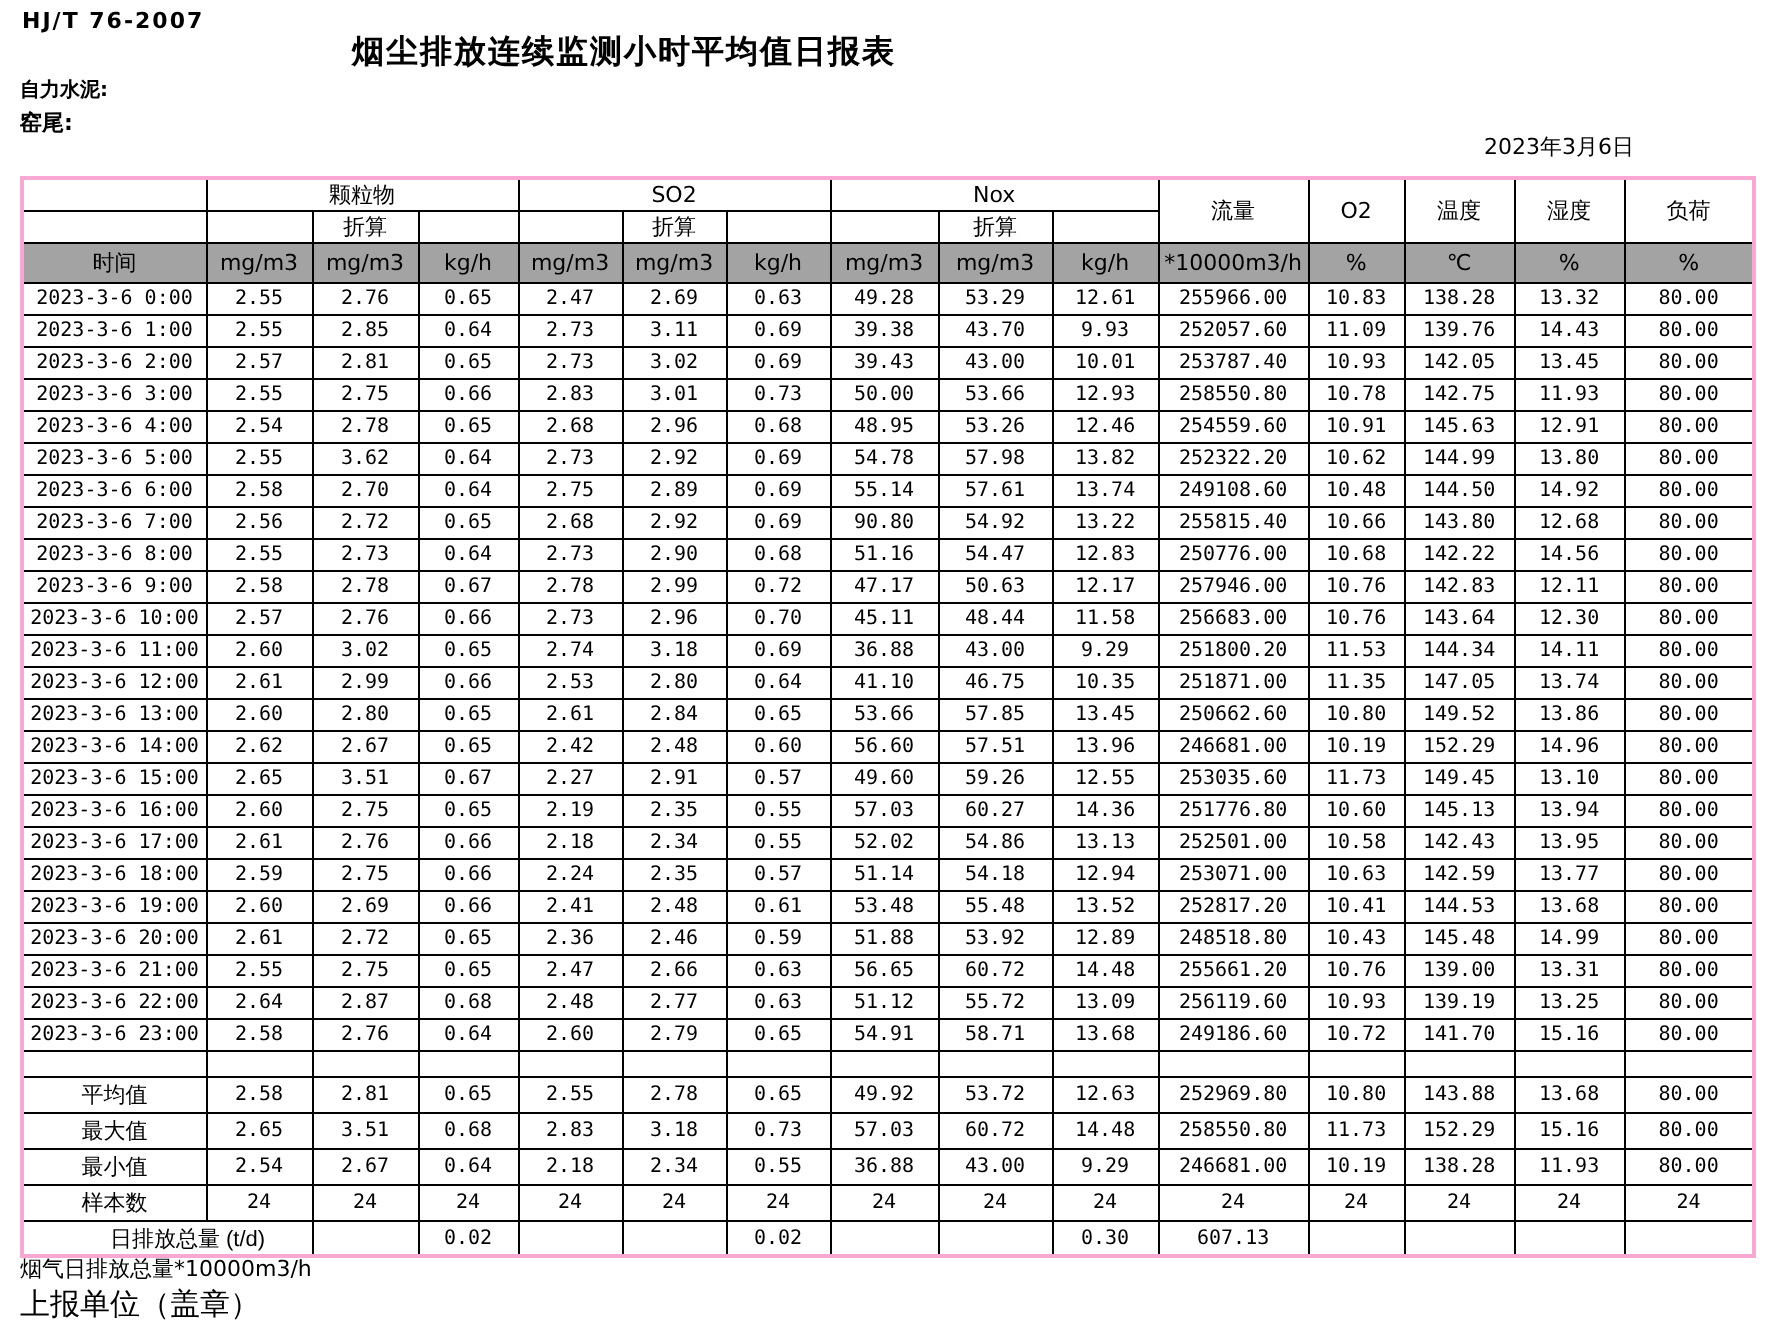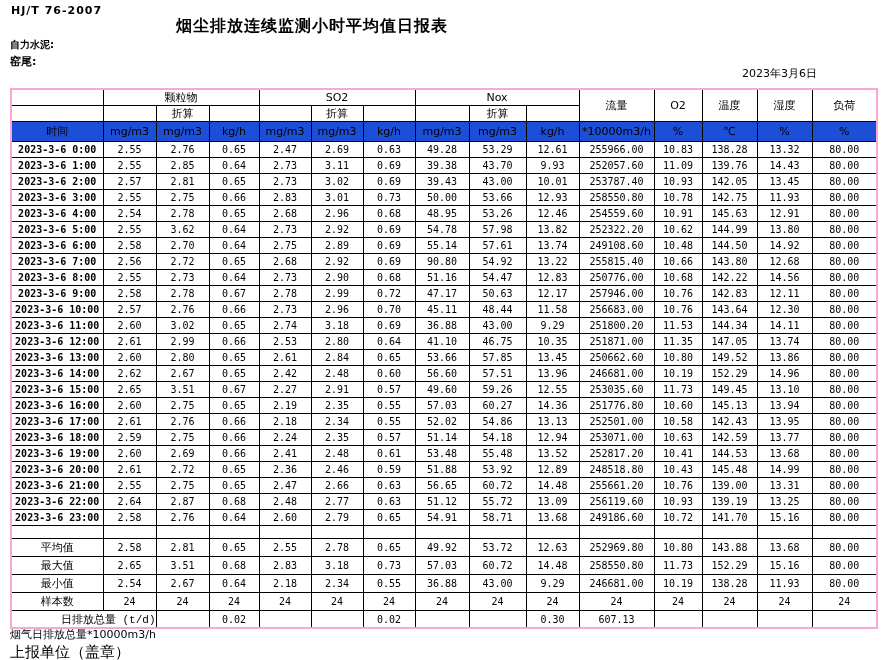--- a/index.html
+++ b/index.html
@@ -17,28 +17,28 @@
     position:absolute;left:10px;top:88px;width:866px;
     border-collapse:collapse;table-layout:fixed;border:2px solid #f9a8d4;
   }
   td{
     border:1px solid #000;text-align:center;vertical-align:middle;
     font-size:10px;font-family:"DejaVu Sans Mono", monospace;
     padding:0;overflow:hidden;white-space:nowrap;
   }
   thead td{font-family:"DejaVu Sans", sans-serif;font-size:11px;}
   tr.h1 td, tr.h2 td{height:13px;}
-  tr.green td{background:#1d4ed8;height:19px;margin-top:13px;}
+  tr.green td{background:#a3a3a3;height:19px;margin-top:13px;}
   tr.data td{height:15px;}
   tr.spacer td{height:12px;}
   tr.sum td{height:17px;}
   tr.total td{height:16px;}
-  td.lbl{font-family:Liberation Mono, monospace;font-size:11px;}
-  tr.data td.lbl{font-family:"DejaVu Sans Mono", monospace;font-size:10px;font-weight:bold;}
-  tr.total td.lbl{text-align:right;padding-left:20px;}
+  td.lbl{font-family:Liberation Sans, sans-serif;font-size:11px;}
+  tr.data td.lbl{font-family:"DejaVu Sans Mono", monospace;font-size:10px;}
+  tr.total td.lbl{text-align:center;padding-left:20px;}
 
   .foot1{position:absolute;left:10px;top:627px;font-size:11px;}
   .foot2{position:absolute;left:10px;top:643px;font-size:15px;}
   .foot3{position:absolute;left:175px;top:643px;font-size:11px;margin-top:42px;}
 </style>
 </head>
 <body>
 
 <div class="std">HJ/T  76-2007</div>
 <div class="title">烟尘排放连续监测小时平均值日报表</div>

